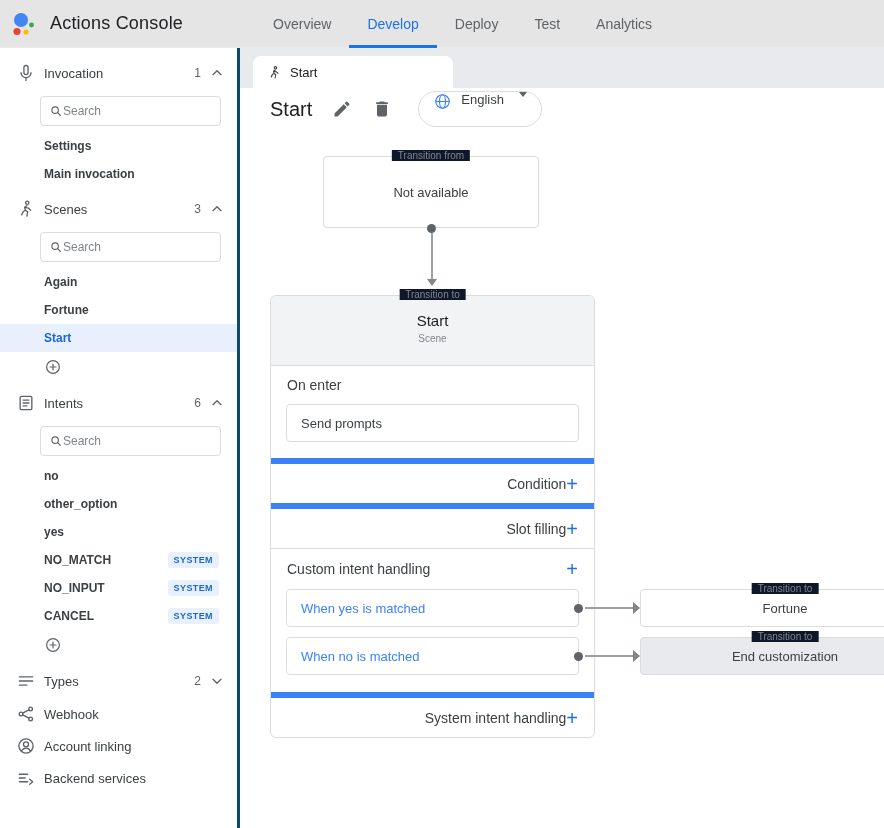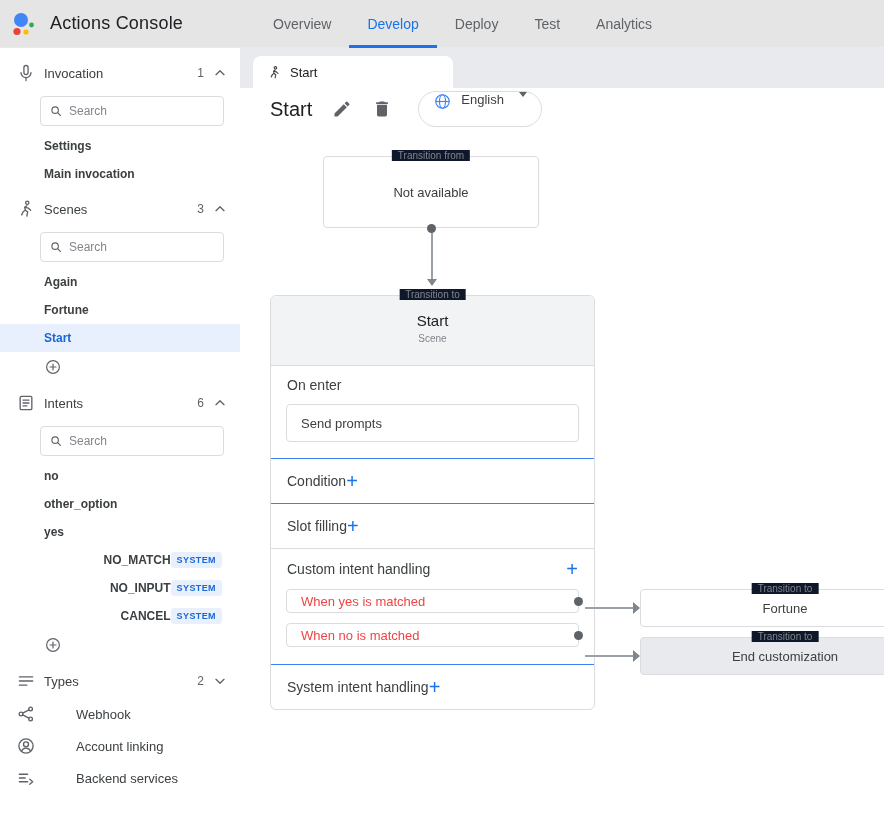--- a/index.html
+++ b/index.html
@@ -11,42 +11,42 @@
     display:flex; align-items:center; border-bottom:1px solid #e8eaed; z-index:10; }
   .logo { margin-left:10px; width:28px; height:28px; }
   .app-title { font-size:18px; margin-left:12px; color:#202124; letter-spacing:.2px; }
   .nav { display:flex; margin-left:72px; height:48px; align-items:stretch; }
   .nav-item { display:flex; align-items:center; padding:0 18px; font-size:14px; color:#5f6368;
     cursor:pointer; border-bottom:3px solid transparent; padding-top:3px; }
   .nav-item.active { color:#1a73e8; border-bottom-color:#1a73e8; font-weight:500; }
 
   
   .sidebar { position:absolute; left:0; top:48px; width:242px; bottom:0; background:#fff;
-    border-right:2px solid #0c4a6e; padding-top:8px; overflow:hidden; }
+    border-right:5px solid #0c4a6e; padding-top:8px; overflow:hidden; }
   .side-head { height:34px; display:flex; align-items:center; padding:0 12px 0 16px; cursor:pointer; }
   .side-head + .side-head, .mt4 { margin-top:4px; }
   .sicon { width:20px; height:20px; margin-right:8px; flex:none; }
   .slabel { flex:1; font-size:13px; color:#3c4043; }
   .scount { font-size:12px; color:#5f6368; margin-right:8px; }
   .schev { width:16px; height:16px; flex:none; }
   .search { margin:6px 16px 6px 40px; height:30px; border:1px solid #dadce0; border-radius:4px;
-    display:flex; align-items:center; padding:0 8px; gap:6px; background:#fff; }
+    display:flex; align-items:center; padding:0 8px; background:#fff; }
   .search svg { flex:none; }
   .search input { border:none; outline:none; width:100%; font-size:12px; color:#3c4043;
     font-family:"Liberation Sans", sans-serif; background:transparent; }
   .search input::placeholder { color:#80868b; }
   .sitem { height:28px; display:flex; align-items:center; padding:0 18px 0 44px; font-size:12px;
     font-weight:700; color:#3c4043; cursor:pointer; }
-  .sitem.with-badge { justify-content:flex-end; }
+  .sitem.with-badge { justify-content:space-between; }
   .sitem.selected { background:#e8f0fe; color:#1967d2; }
   .badge { background:#e8f0fe; color:#1967d2; font-size:9px; font-weight:700; padding:3px 6px;
     border-radius:3px; letter-spacing:.4px; }
   .sadd { height:30px; display:flex; align-items:center; padding-left:44px; cursor:pointer; }
   .side-foot { height:32px; display:flex; align-items:center; padding-left:16px; font-size:13px;
-    color:#3c4043; cursor:pointer;gap:32px; }
+    color:#3c4043; cursor:pointer; }
   .side-foot .sicon { margin-right:8px; }
 
   
   .main { position:absolute; left:240px; top:48px; right:0; bottom:0; background:#fff; overflow:hidden; }
   .tabstrip { height:40px; background:#e8eaed; display:flex; align-items:flex-end; }
   .tab { margin-left:13px; width:200px; height:32px; background:#fff; border-radius:8px 8px 0 0;
     display:flex; align-items:center; padding-left:14px; gap:8px; font-size:13px; color:#202124; cursor:pointer; }
   .toolbar { height:42px; background:#fff; display:flex; align-items:center; padding-left:30px; }
   .tb-title { font-size:20px; color:#202124; }
   .icon-btn { width:20px; height:20px; margin-left:20px; cursor:pointer; }
@@ -73,28 +73,28 @@
   .scene-card { position:absolute; left:30px; top:165px; width:325px; border:1px solid #dadce0;
     border-radius:6px; background:#fff; }
   .card-head { height:70px; background:#f1f3f4; border-bottom:1px solid #dadce0;
     border-radius:6px 6px 0 0; text-align:center; padding-top:16px; }
   .card-title { font-size:15px; color:#202124; }
   .card-sub { font-size:10px; color:#80868b; margin-top:4px; }
   .sec-label { height:38px; display:flex; align-items:center; padding:0 16px; font-size:14px; color:#3c4043; }
   .on-enter { padding-bottom:16px; }
   .prompt-box { margin:0 15px; height:38px; border:1px solid #dadce0; border-radius:4px;
     display:flex; align-items:center; padding:6px 14px; font-size:13px; color:#3c4043; cursor:pointer; }
-  .sec-row { height:45px; border-top:1px solid #3b82f6; display:flex; align-items:center;
-    justify-content:flex-start; padding:0 16px; font-size:14px; color:#3c4043; }
+  .sec-row { height:45px; border-top:6px solid #3b82f6; display:flex; align-items:center;
+    justify-content:flex-end; padding:0 16px; font-size:14px; color:#3c4043; }
   .plus { color:#1a73e8; font-size:20px; font-weight:400; cursor:pointer; line-height:1; }
   .custom { border-top:1px solid #dadce0; padding-bottom:17px; }
   .custom-head { height:40px; display:flex; align-items:center; justify-content:space-between;
     padding:0 16px; font-size:14px; color:#3c4043; }
-  .handler { margin:0 15px 10px; height:24px; border:1px solid #dadce0; border-radius:4px;
-    position:relative; display:flex; align-items:center; padding:0 14px; font-size:13px; color:#ef4444; cursor:pointer; }
+  .handler { margin:0 15px 10px; height:38px; border:1px solid #dadce0; border-radius:4px;
+    position:relative; display:flex; align-items:center; padding:0 14px; font-size:13px; color:#3b82f6; cursor:pointer; }
   .handler:last-child { margin-bottom:0; }
   .hdot { position:absolute; right:-5px; top:50%; margin-top:-4.5px; width:9px; height:9px;
     border-radius:50%; background:#5f6368; }
 
   .hconn { position:absolute; width:57px; height:12px; }
   .hconn .hline { position:absolute; left:2px; top:5px; width:48px; height:2px; background:#9aa0a6; }
   .hconn .harrow { position:absolute; left:50px; top:0; width:0; height:0;
     border-top:6px solid transparent; border-bottom:6px solid transparent; border-left:7px solid #80868b; }
   .hconn1 { left:343px; top:472px; }
   .hconn2 { left:343px; top:520px; }

